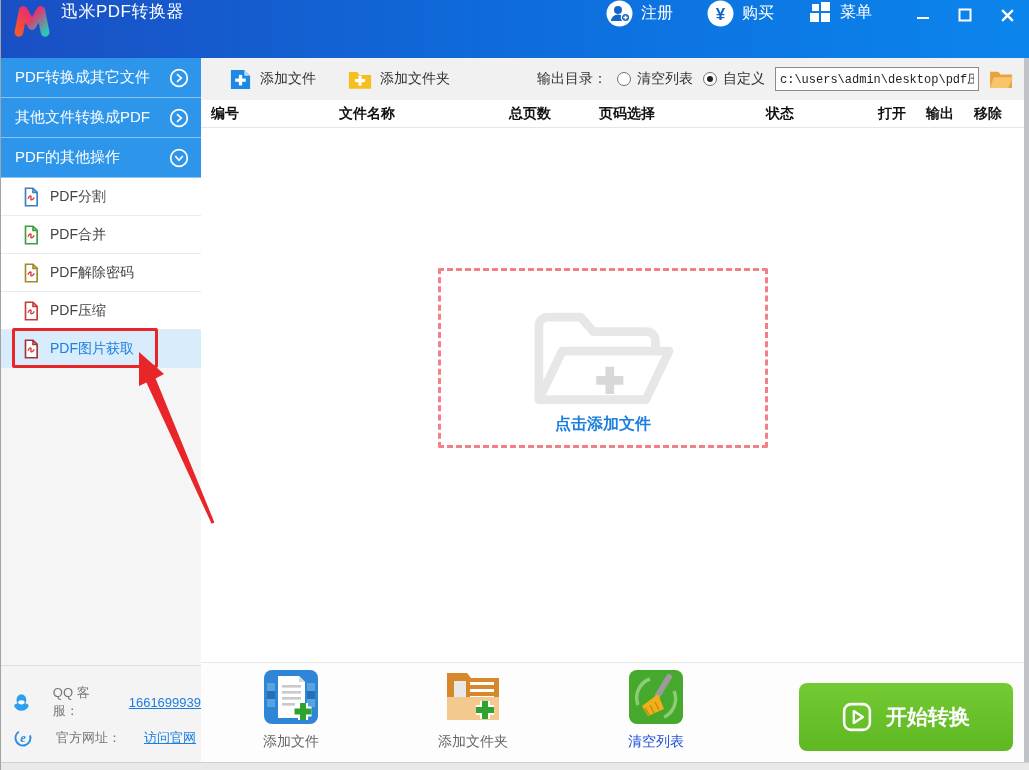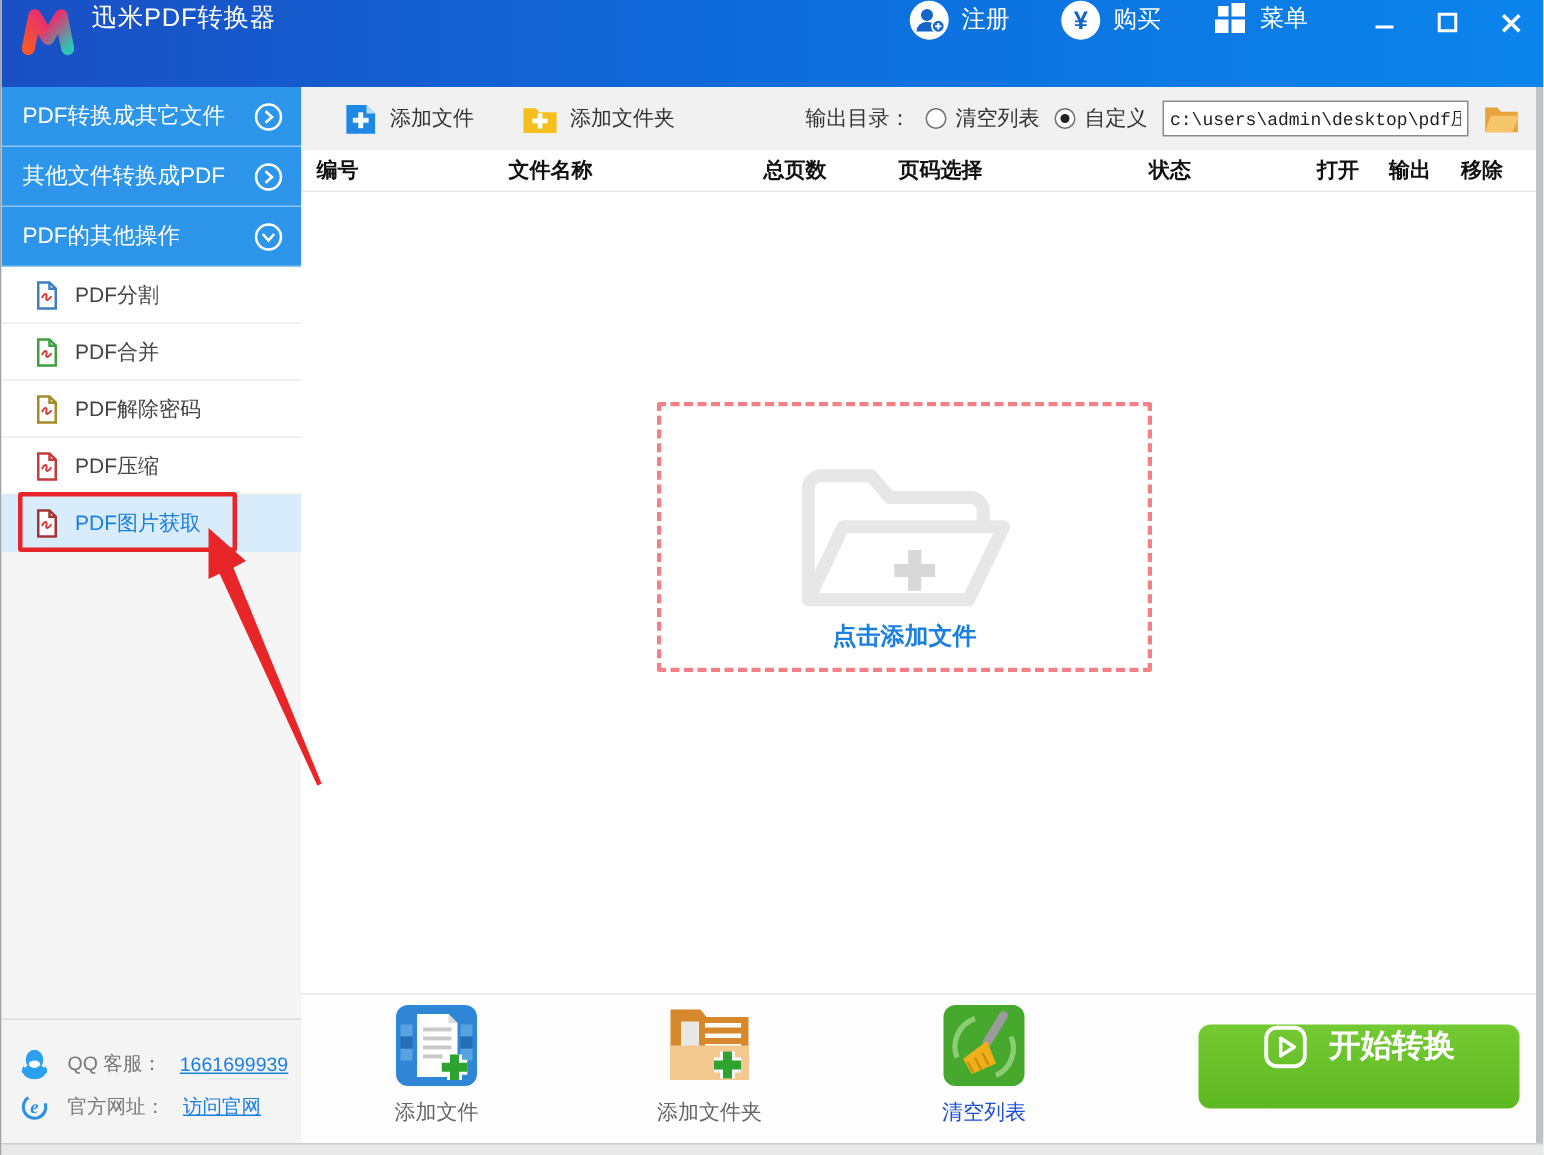--- a/index.html
+++ b/index.html
@@ -27,21 +27,21 @@
   .sidebar { position:absolute; left:0; top:58px; width:200px; bottom:8px; background:#f5f5f5; display:flex; flex-direction:column; }
   .side-group { height:40px; background:#2e96ea; color:#fff; display:flex; align-items:center;
     padding:0 12px 0 14px; font-size:15px; border-bottom:1px solid rgba(255,255,255,.45); cursor:pointer; }
   .side-group .grow { flex:1; }
   .side-item { height:38px; background:#fff; display:flex; align-items:center; gap:10px;
     padding:0 10px 0 22px; font-size:14px; color:#444; border-bottom:1px solid #ebebeb; cursor:pointer; }
   .side-item.selected { background:#d9ecfb; color:#1b7fe0; border-bottom-color:#d9ecfb; }
   .pdf-ic { width:17px; height:20px; display:inline-flex; }
   .side-fill { flex:1; }
   .side-footer { border-top:1px solid #ddd; background:#f4f4f4; padding:10px 0 14px 12px; font-size:13px; color:#777; }
-  .contact-row { display:flex; align-items:center; gap:12px; margin-top:8px; }
+  .contact-row { display:flex; align-items:center; gap:23px; margin-top:8px; }
   .contact-row a { color:#1b7fe0; }
 
   
   .main { position:absolute; left:200px; top:58px; width:824px; bottom:8px; background:#fff; }
   .toolbar { height:42px; background:#f1f1f1; display:flex; align-items:center; padding:0 12px 0 28px; gap:10px; }
   .tool-btn { display:flex; align-items:center; gap:8px; font-size:14px; color:#333; cursor:pointer; margin-right:22px; }
   .out-group { margin-left:auto; display:flex; align-items:center; gap:10px; font-size:14px; color:#333; }
   .radio { width:14px; height:14px; border:1px solid #707070; border-radius:50%; background:#fff; display:inline-block; position:relative; cursor:pointer; }
   .radio.checked::after { content:""; position:absolute; left:3px; top:3px; width:6px; height:6px; border-radius:50%; background:#222; }
   .radio-opt { display:flex; align-items:center; gap:6px; cursor:pointer; }
@@ -57,23 +57,23 @@
   .dropzone { position:absolute; left:237px; top:140px; width:330px; height:180px;
     border:3px dashed #f28086; border-radius:2px; display:flex; flex-direction:column;
     align-items:center; justify-content:flex-end; padding-bottom:10px; cursor:pointer; }
   .dz-folder { position:absolute; top:16px; left:50%; transform:translateX(-50%); }
   .dz-label { font-size:16px; font-weight:bold; color:#1b7fe0; position:relative; z-index:2; }
 
   .bottombar { position:absolute; left:0; right:0; bottom:0; height:100px; background:#fdfdfd; border-top:1px solid #e8e8e8; }
   .bb-item { position:absolute; top:6px; width:130px; display:flex; flex-direction:column; align-items:center; cursor:pointer; }
   .bb-label { margin-top:8px; font-size:14px; color:#666; }
   .bb-label.disabled { color:#1d4ed8; }
-  .start-btn { position:absolute; right:12px; top:20px; width:214px; height:56px; border:none; border-radius:8px;
+  .start-btn { position:absolute; right:12px; top:20px; width:214px; height:68px; border:none; border-radius:8px;
     background:linear-gradient(180deg,#74ca33,#5eb822); color:#fff; font-size:21px; font-weight:bold;
-    font-family:"Liberation Sans", sans-serif; display:flex; align-items:flex-start; justify-content:center; gap:14px; cursor:pointer; }
+    font-family:"Liberation Sans", sans-serif; display:flex; align-items:center; justify-content:center; gap:14px; cursor:pointer; }
 
   
   .hl-box { position:absolute; left:11px; top:328px; width:146px; height:40px; border:3px solid #e8262a; border-radius:2px; z-index:50; pointer-events:none; }
   .arrow-svg { position:absolute; inset:0; z-index:49; pointer-events:none; }
 </style>
 </head>
 <body>
 
 <div class="window">
 

